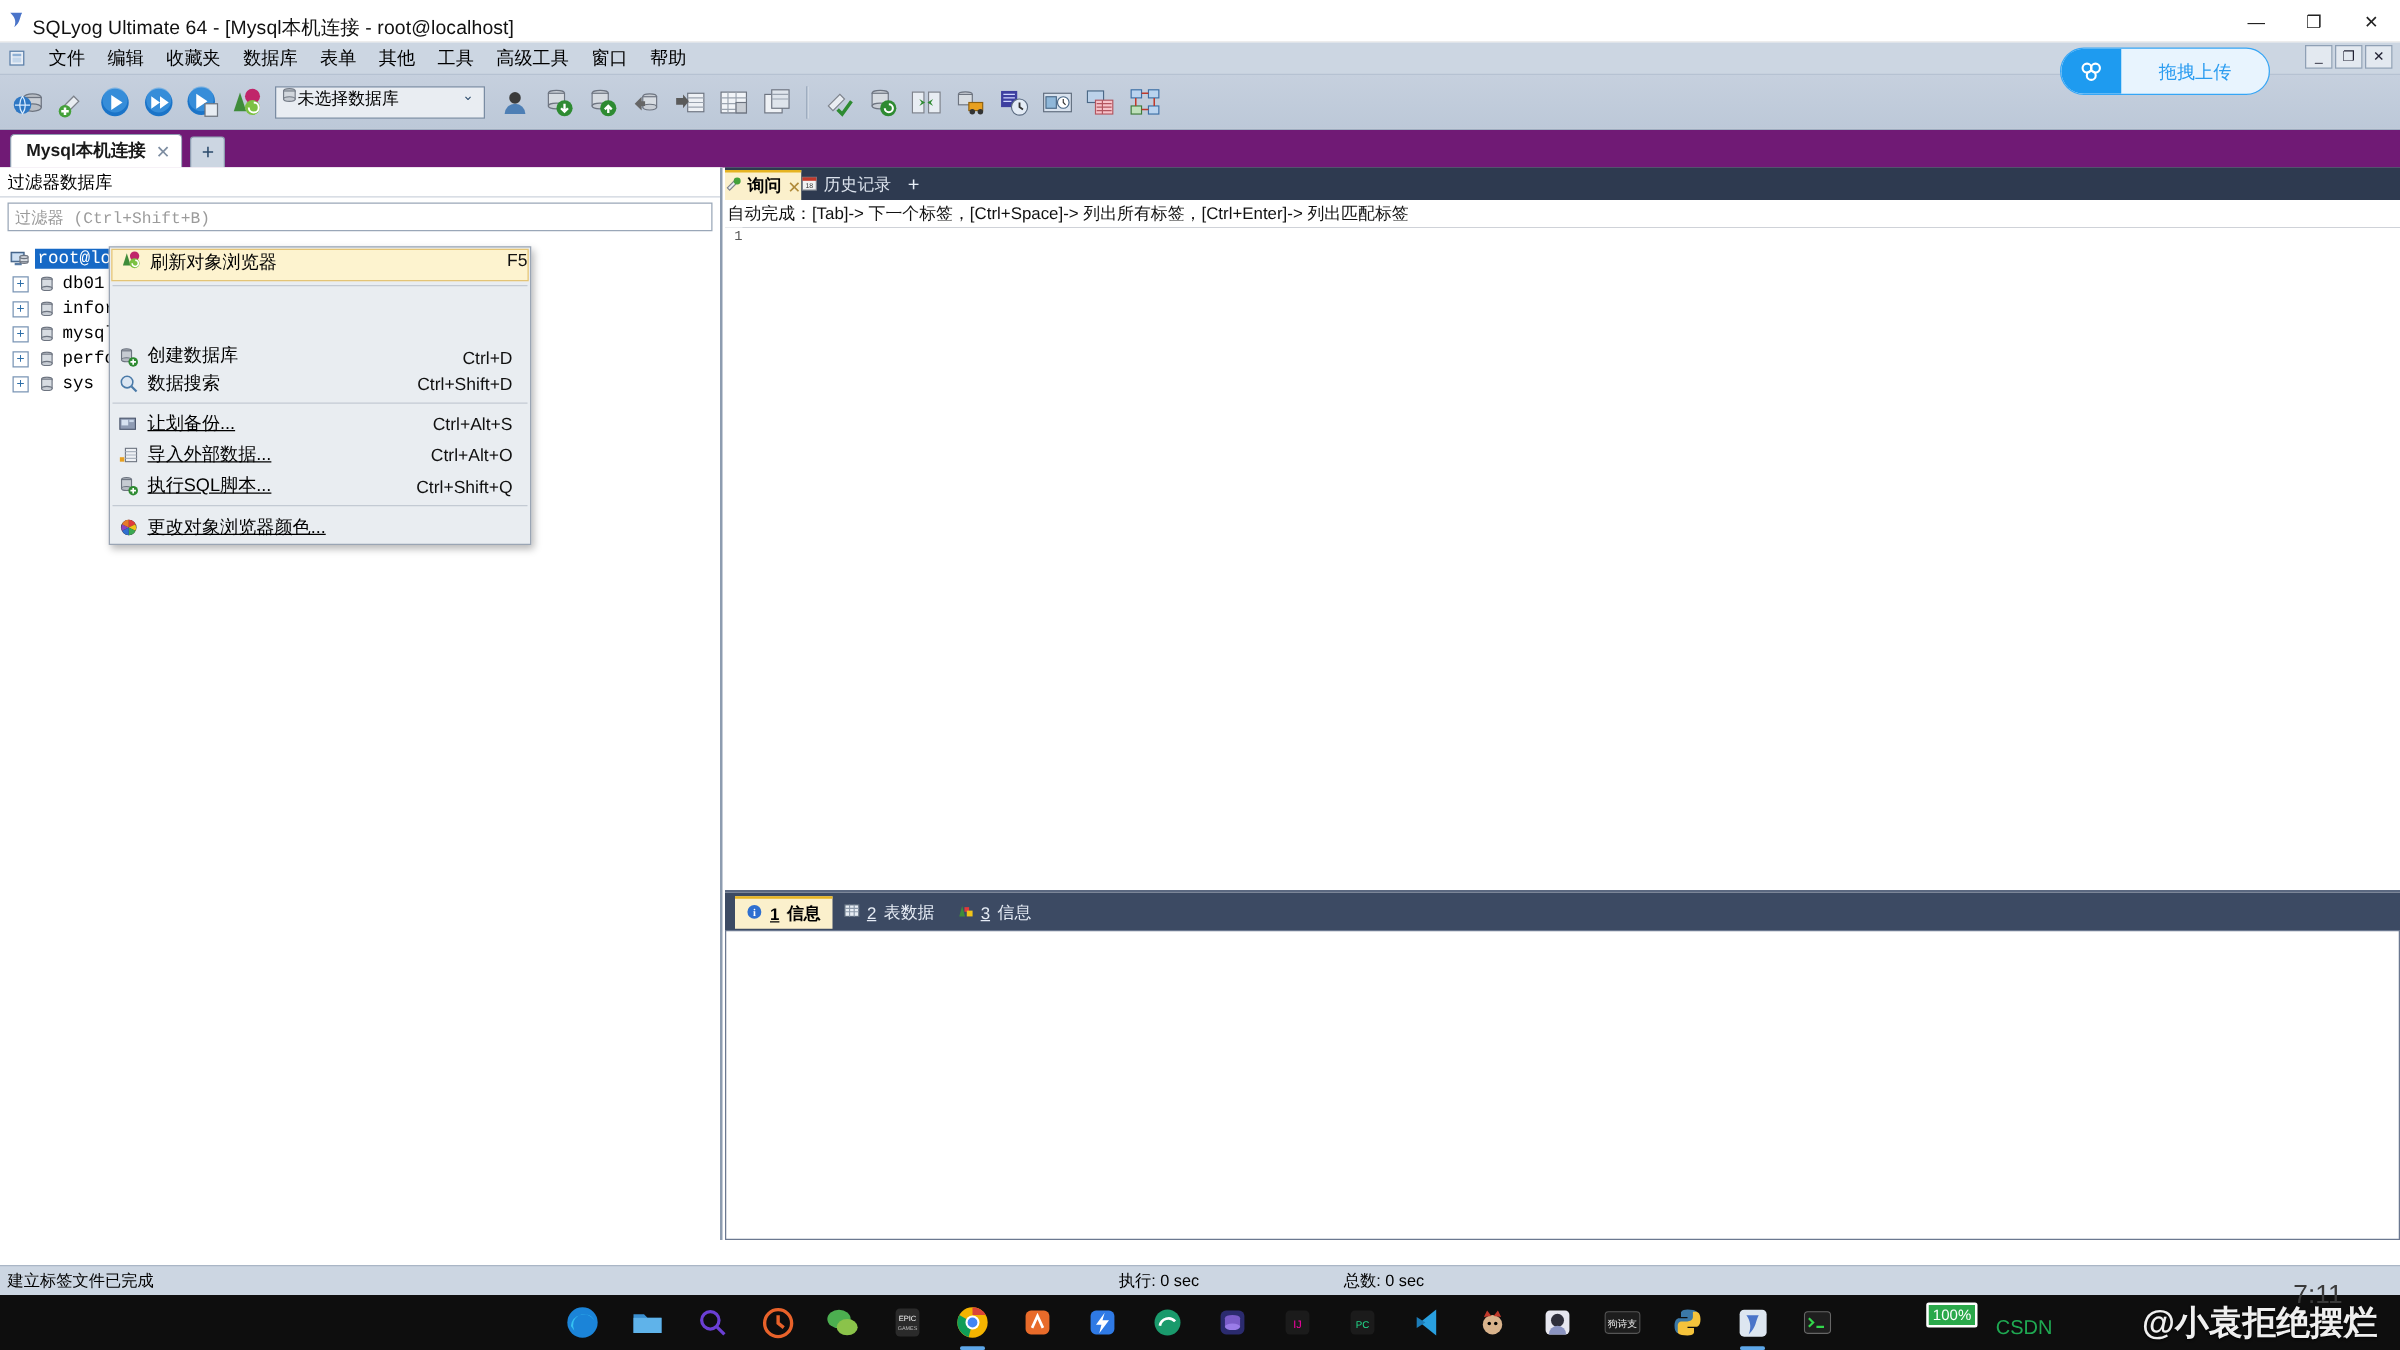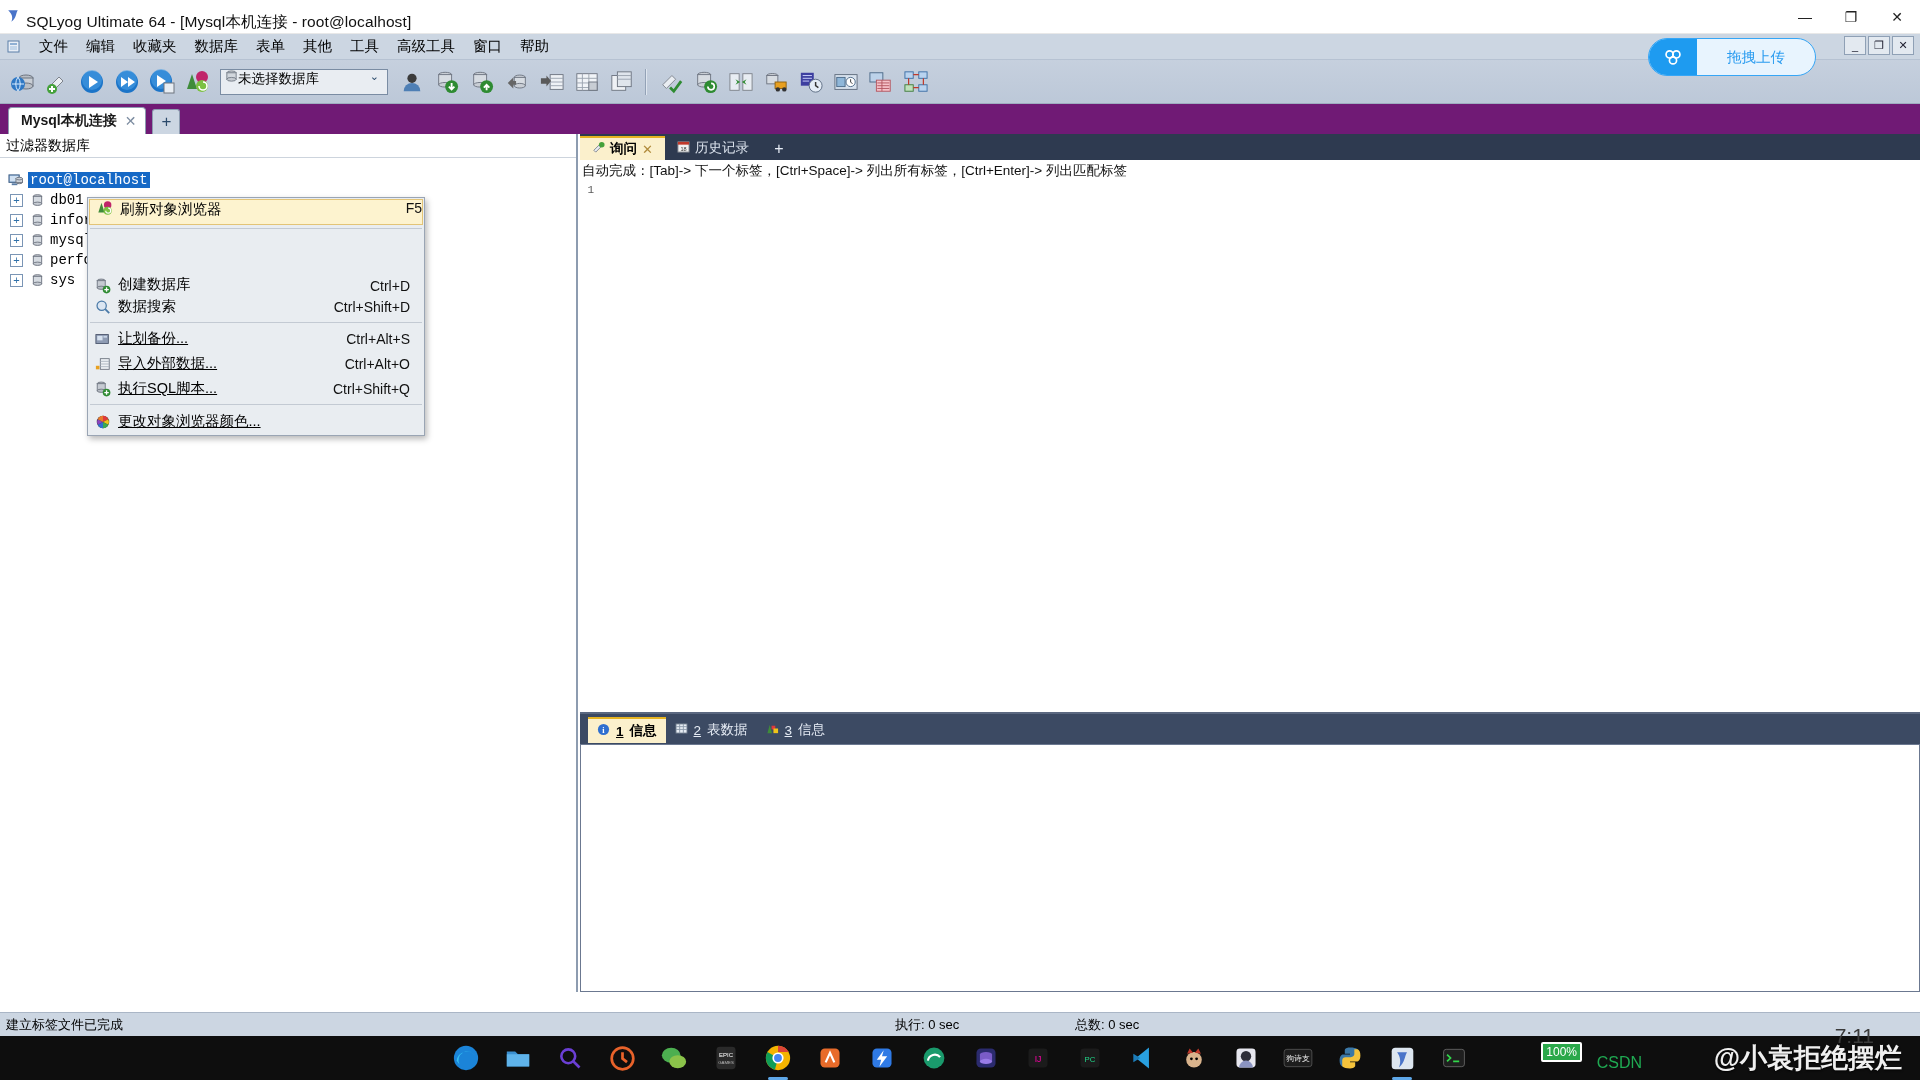--- a/index.html
+++ b/index.html
@@ -123,21 +123,21 @@
     background: #1669c6; color: #fff; padding: 0 2px;
   }
 
   
   .rightpane { position: absolute; left: 580px; top: 134px; width: 1340px; height: 858px; background: #3c4a63; }
   .q-tabstrip {
     position: absolute; left: 0; top: 0; width: 1340px; height: 26px;
     background: #2e3a50; display: flex; align-items: flex-end;
   }
   .q-tab {
-    height: 24px; display: flex; align-items: center; gap: 5px; padding: 0 12px;
+    height: 24px; display: flex; align-items: center; gap: 5px; padding: 0 0;
     font-size: 13.5px; color: #dde4ee;
   }
   .q-tab.active { background: #fbf0cc; color: #000; font-weight: bold; border-top: 2px solid #e6b422; }
   .q-tab .x { color: #b08a3a; font-size: 13px; font-weight: normal; }
   .q-add {
     width: 24px; height: 22px; margin-left: 6px; display: flex;
     align-items: center; justify-content: center; color: #e8eef7; font-size: 16px;
   }
   .q-hint {
     position: absolute; left: 0; top: 26px; width: 1340px; height: 22px;
@@ -481,20 +481,21 @@
   <div class="conn-tabstrip">
     <div class="conn-tab">
       <span>Mysql本机连接</span>
       <span class="x">✕</span>
     </div>
     <div class="conn-add">+</div>
   </div>
 
   <div class="leftpane">
     <div class="filter-title">过滤器数据库</div>
+    <div class="filter-input">过滤器 (Ctrl+Shift+B)</div>
 
     <div class="tree">
       <div class="tnode selected">
         <span class="nicon">
           <svg viewBox="0 0 16 16" width="15" height="15">
             <rect x="1" y="2" width="11" height="8" fill="#7c9ec4" stroke="#3f5f85"></rect>
             <rect x="2" y="3" width="9" height="6" fill="#cfe0f2"></rect>
             <rect x="4" y="11" width="6" height="2" fill="#5a7ca4"></rect>
             <ellipse cx="12" cy="10" rx="3.5" ry="1.4" fill="#c8cdd4" stroke="#6d7480"></ellipse>
             <rect x="8.5" y="6" width="7" height="4" fill="#d7dce2" stroke="#6d7480"></rect>

